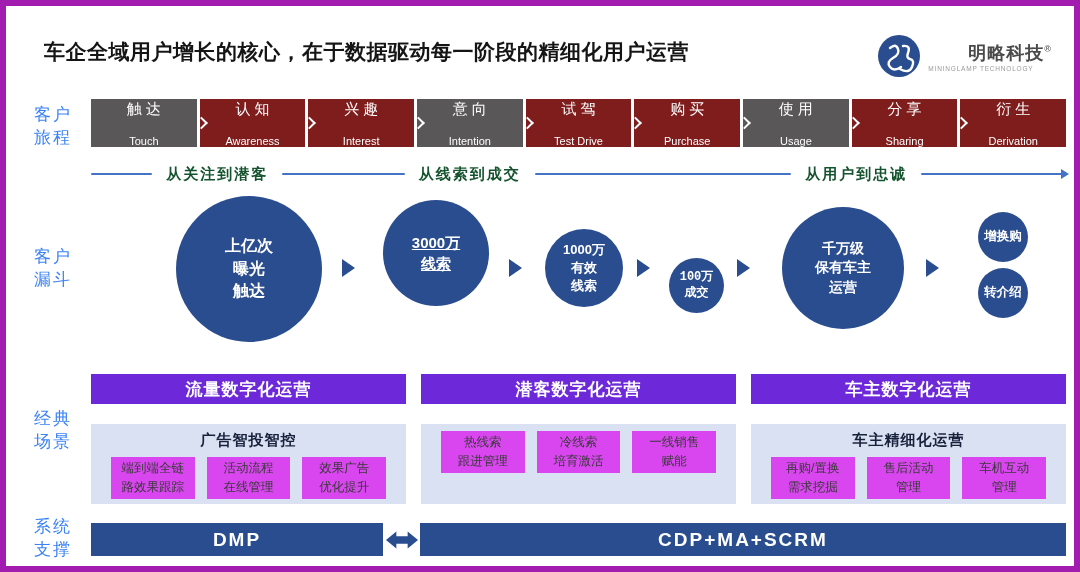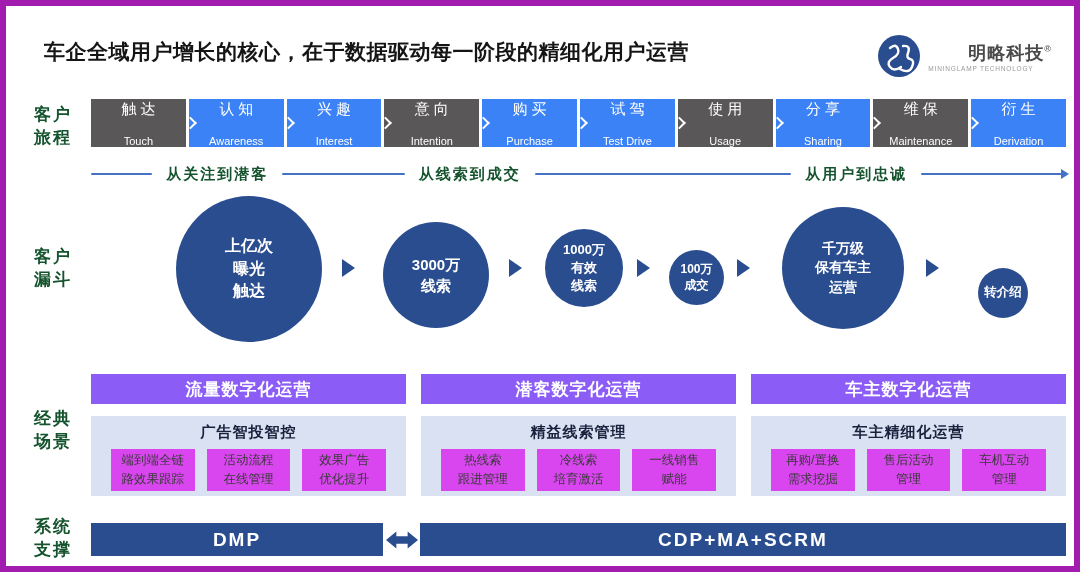--- a/index.html
+++ b/index.html
@@ -11,65 +11,65 @@
   }
   
   .title { position:absolute; left:38px; top:32px; font-size:21px; font-weight:800; color:#151515; letter-spacing:0.5px; }
   
   .logo { position:absolute; right:22px; top:28px; display:flex; align-items:center; gap:7px; }
   .logo-text { display:flex; flex-direction:column; line-height:1.1; }
   .logo-name { font-size:18px; font-weight:600; color:#4a4a4a; letter-spacing:1px;margin-left:40px; }
   .logo-name sup { font-size:9px; color:#6a6a6a; }
   .logo-sub { font-size:6.5px; color:#9a9a9a; letter-spacing:0.8px; margin-top:2px; }
   
-  .rail { position:absolute; left:28px; font-size:17px; font-weight:700; color:#14532d; line-height:1.35; white-space:pre-line; letter-spacing:2px; }
+  .rail { position:absolute; left:28px; font-size:17px; font-weight:400; color:#3b82f6; line-height:1.35; white-space:pre-line; letter-spacing:2px; }
   .rail-journey { top:98px; }
   .rail-funnel  { top:240px; }
   .rail-scenes  { top:402px; }
   .rail-support { top:510px; }
   
   .journey { position:absolute; left:85px; top:93px; width:975px; height:48px; display:flex; gap:3px; }
   .stage { position:relative; flex:1; display:flex; flex-direction:column; align-items:center; justify-content:center; color:#fff; }
   .stage.dark  { background:#595757; }
-  .stage.light { background:#3b82f6; }
+  .stage.light { background:#7f1d1d; }
   .stage .zh { font-size:15px; letter-spacing:4px; text-indent:4px; line-height:1.2; }
   .stage .en { font-size:11px; margin-top:17px; }
   .chev { position:absolute; right:-9px; top:50%; width:9px; height:9px;
           border-top:2.5px solid #fff; border-right:2.5px solid #fff;
           transform:translateY(-50%) rotate(45deg); z-index:3; }
   .stage:last-child .chev { display:none; }
   
   .phases { position:absolute; left:85px; top:156px; width:975px; height:24px; display:flex; align-items:center; }
   .seg { height:2px; background:#4472c4; border-radius:1px; }
   .seg.s1 { flex:0.55; } .seg.s2 { flex:1.1; } .seg.s3 { flex:2.3; }
   .seg.s4 { flex:1.3; position:relative; }
   .phase-label { font-size:15px; font-weight:800; color:#14532d; letter-spacing:2px; margin:0 14px; white-space:nowrap; }
   .arrowhead { position:absolute; right:-3px; top:-4px; width:0; height:0;
                border-left:8px solid #4472c4; border-top:5px solid transparent; border-bottom:5px solid transparent; }
   
   .circle { position:absolute; border-radius:50%; background:#2a4d8f; color:#fff;
             display:flex; align-items:center; justify-content:center; text-align:center;
             font-weight:700; line-height:1.4; white-space:pre-line; }
   .c1 { left:170px; top:190px; width:146px; height:146px; font-size:16px; }
-  .c2 { left:377px; top:216px; width:106px; height:106px; font-size:15px; }
+  .c2 { left:377px; top:194px; width:106px; height:106px; font-size:15px;text-decoration:underline; }
   .c3 { left:539px; top:223px; width:78px;  height:78px;  font-size:13px; }
-  .c4 { left:663px; top:244px; width:55px;  height:55px;  font-size:12px; line-height:1.3; }
+  .c4 { left:663px; top:252px; width:55px;  height:55px;  font-size:12px; line-height:1.3;font-family:Liberation Mono, monospace; }
   .c5 { left:776px; top:201px; width:122px; height:122px; font-size:14px; }
   .c6 { left:972px; top:206px; width:50px;  height:50px;  font-size:12.5px; }
   .c7 { left:972px; top:262px; width:50px;  height:50px;  font-size:12.5px;text-align:right; }
   .tri { position:absolute; width:0; height:0;
          border-left:13px solid #2a4d8f; border-top:9px solid transparent; border-bottom:9px solid transparent; }
   .t1 { left:336px; top:253px; } .t2 { left:503px; top:253px; } .t3 { left:631px; top:253px; }
   .t4 { left:731px; top:253px; } .t5 { left:920px; top:253px; }
   
   .scenes { position:absolute; left:85px; top:368px; width:975px; display:flex; gap:15px; }
   .col { flex:1; display:flex; flex-direction:column; }
-  .col-header { height:30px; background:#8b5cf6; color:#fff; font-size:17px; font-weight:800;
+  .col-header { height:30px; background:#6d28d9; color:#fff; font-size:17px; font-weight:800;
                 letter-spacing:1px; display:flex; align-items:center; justify-content:center; }
-  .panel { margin-top:12px; background:#d9e1f2; height:80px; padding:7px 20px 9px; }
+  .panel { margin-top:20px; background:#d9e1f2; height:80px; padding:7px 20px 9px; }
   .panel-title { text-align:center; font-size:15px; font-weight:800; color:#18223c; letter-spacing:1px; margin-bottom:7px; }
   .cards { display:flex; gap:12px; }
   .card { flex:1; background:#d946ef; min-height:42px; display:flex; align-items:center; justify-content:center;
           text-align:center; font-size:12.5px; color:#3a3a3a; line-height:1.55; white-space:pre-line; }
   
   .support { position:absolute; left:85px; top:517px; width:975px; height:33px; display:flex; align-items:center; }
   .sys-bar { height:33px; background:#2a4d8f; color:#fff; font-weight:800; font-size:19px;
              display:flex; align-items:center; justify-content:center; letter-spacing:2px; }
   .sys-dmp { width:292px; }
   .sys-cdp { flex:1; }
@@ -120,42 +120,37 @@
       <div class="zh">兴趣</div>
       <div class="en">Interest</div>
       <span class="chev"></span>
     </div>
     <div class="stage dark">
       <div class="zh">意向</div>
       <div class="en">Intention</div>
       <span class="chev"></span>
     </div>
     <div class="stage light">
+      <div class="zh">试驾</div>
+      <div class="en">Test Drive</div>
+      <span class="chev"></span>
+    </div>
+    <div class="stage light">
       <div class="zh">购买</div>
       <div class="en">Purchase</div>
-      <span class="chev"></span>
-    </div>
-    <div class="stage light">
-      <div class="zh">试驾</div>
-      <div class="en">Test Drive</div>
       <span class="chev"></span>
     </div>
     <div class="stage dark">
       <div class="zh">使用</div>
       <div class="en">Usage</div>
       <span class="chev"></span>
     </div>
     <div class="stage light">
       <div class="zh">分享</div>
       <div class="en">Sharing</div>
-      <span class="chev"></span>
-    </div>
-    <div class="stage dark">
-      <div class="zh">维保</div>
-      <div class="en">Maintenance</div>
       <span class="chev"></span>
     </div>
     <div class="stage light">
       <div class="zh">衍生</div>
       <div class="en">Derivation</div>
       <span class="chev"></span>
     </div>
   </div>
 
   <div class="phases">
@@ -181,41 +176,41 @@
 有效
 线索</div>
   <span class="tri t3"></span>
   <div class="circle c4">100万
 成交</div>
   <span class="tri t4"></span>
   <div class="circle c5">千万级
 保有车主
 运营</div>
   <span class="tri t5"></span>
+  <div class="circle c6">增换购</div>
   <div class="circle c7">转介绍</div>
 
   <div class="scenes">
     <div class="col">
       <div class="col-header">流量数字化运营</div>
       <div class="panel">
         <div class="panel-title">广告智投智控</div>
         <div class="cards">
           <div class="card">端到端全链
 路效果跟踪</div>
           <div class="card">活动流程
 在线管理</div>
           <div class="card">效果广告
 优化提升</div>
         </div>
       </div>
     </div>
     <div class="col">
       <div class="col-header">潜客数字化运营</div>
       <div class="panel">
-        <div class="panel-title">精益线索管理</div>
         <div class="cards">
           <div class="card">热线索
 跟进管理</div>
           <div class="card">冷线索
 培育激活</div>
           <div class="card">一线销售
 赋能</div>
         </div>
       </div>
     </div>

